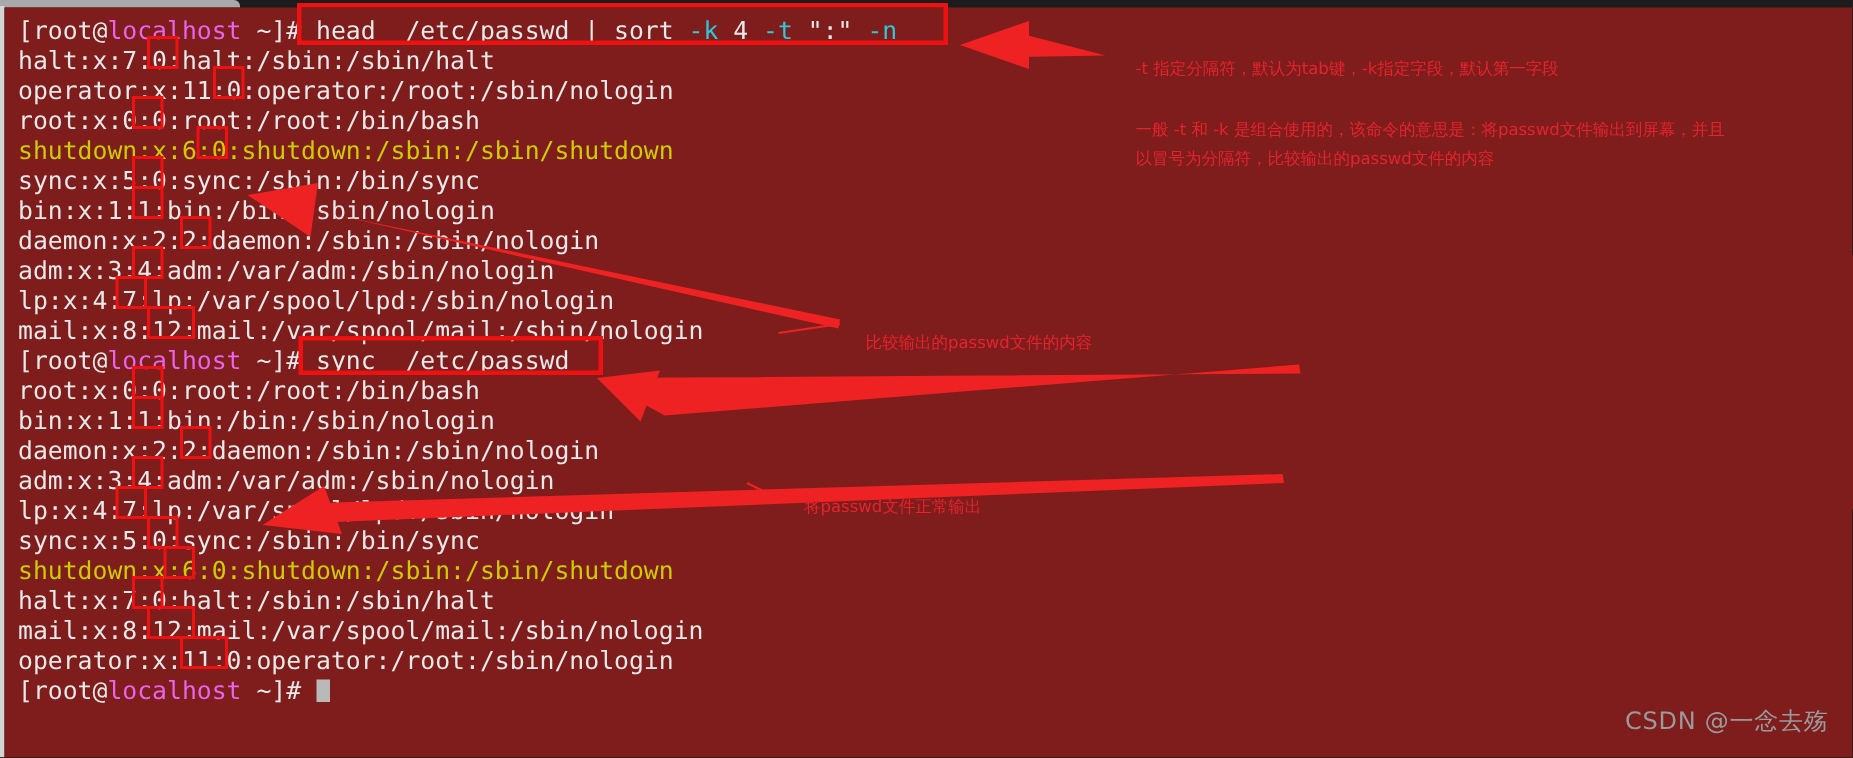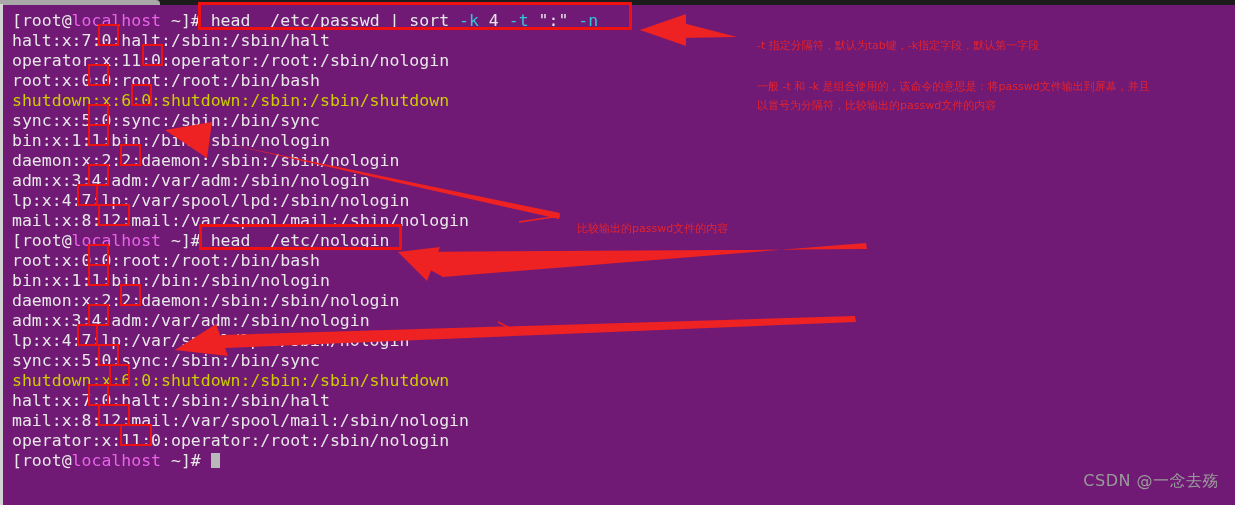--- a/index.html
+++ b/index.html
@@ -27,21 +27,21 @@
     position: absolute;
     left: 0; top: 4px;
     width: 3px; height: 501px;
     background: #d4d4d4;
   }
   
   #terminal {
     position: absolute;
     left: 3px; top: 5px;
     width: 1232px; height: 500px;
-    background: #701a75;
+    background: #7f1d1d;
     padding: 0;
   }
   .tline {
     position: absolute;
     left: 9px;
     height: 20px;
     line-height: 20px;
     font-size: 16.5px;
     letter-spacing: 0px;
     white-space: pre;
@@ -115,21 +115,21 @@
     <div class="tline c-white" style="top:46px">operator:x:11:0:operator:/root:/sbin/nologin</div>
     <div class="tline c-white" style="top:66px">root:x:0:0:root:/root:/bin/bash</div>
     <div class="tline c-yellow" style="top:86px">shutdown:x:6:0:shutdown:/sbin:/sbin/shutdown</div>
     <div class="tline c-white" style="top:106px">sync:x:5:0:sync:/sbin:/bin/sync</div>
     <div class="tline c-white" style="top:126px">bin:x:1:1:bin:/bin:/sbin/nologin</div>
     <div class="tline c-white" style="top:146px">daemon:x:2:2:daemon:/sbin:/sbin/nologin</div>
     <div class="tline c-white" style="top:166px">adm:x:3:4:adm:/var/adm:/sbin/nologin</div>
     <div class="tline c-white" style="top:186px">lp:x:4:7:lp:/var/spool/lpd:/sbin/nologin</div>
     <div class="tline c-white" style="top:206px">mail:x:8:12:mail:/var/spool/mail:/sbin/nologin</div>
 
-    <div class="tline" style="top:226px"><span class="c-white">[root@</span><span class="c-pink">localhost</span><span class="c-white"> ~]# </span><span class="c-white">head  /etc/nologin</span></div>
+    <div class="tline" style="top:226px"><span class="c-white">[root@</span><span class="c-pink">localhost</span><span class="c-white"> ~]# </span><span class="c-white">sync  /etc/passwd</span></div>
 
     <div class="tline c-white" style="top:246px">root:x:0:0:root:/root:/bin/bash</div>
     <div class="tline c-white" style="top:266px">bin:x:1:1:bin:/bin:/sbin/nologin</div>
     <div class="tline c-white" style="top:286px">daemon:x:2:2:daemon:/sbin:/sbin/nologin</div>
     <div class="tline c-white" style="top:306px">adm:x:3:4:adm:/var/adm:/sbin/nologin</div>
     <div class="tline c-white" style="top:326px">lp:x:4:7:lp:/var/spool/lpd:/sbin/nologin</div>
     <div class="tline c-white" style="top:346px">sync:x:5:0:sync:/sbin:/bin/sync</div>
     <div class="tline c-yellow" style="top:366px">shutdown:x:6:0:shutdown:/sbin:/sbin/shutdown</div>
     <div class="tline c-white" style="top:386px">halt:x:7:0:halt:/sbin:/sbin/halt</div>
     <div class="tline c-white" style="top:406px">mail:x:8:12:mail:/var/spool/mail:/sbin/nologin</div>
@@ -187,16 +187,17 @@
     </g>
 
     <line x1="519" y1="222" x2="560" y2="216" stroke="#ee2222" stroke-width="1.4"></line>
     <line x1="498" y1="322" x2="522" y2="334" stroke="#ee2222" stroke-width="1.4"></line>
   </svg>
 
   <div class="anno" style="left:757px; top:36px;">-t 指定分隔符，默认为tab键，-k指定字段，默认第一字段</div>
   <div class="anno" style="left:757px; top:77px;text-align:center;">一般 -t 和 -k 是组合使用的，该命令的意思是：将passwd文件输出到屏幕，并且</div>
   <div class="anno" style="left:757px; top:96px;">以冒号为分隔符，比较输出的passwd文件的内容</div>
   <div class="anno" style="left:577px; top:219px;">比较输出的passwd文件的内容</div>
+  <div class="anno" style="left:536px; top:328px;">将passwd文件正常输出</div>
 
   <div id="watermark">CSDN @一念去殇</div>
 
 </div>
 
 </body></html>

